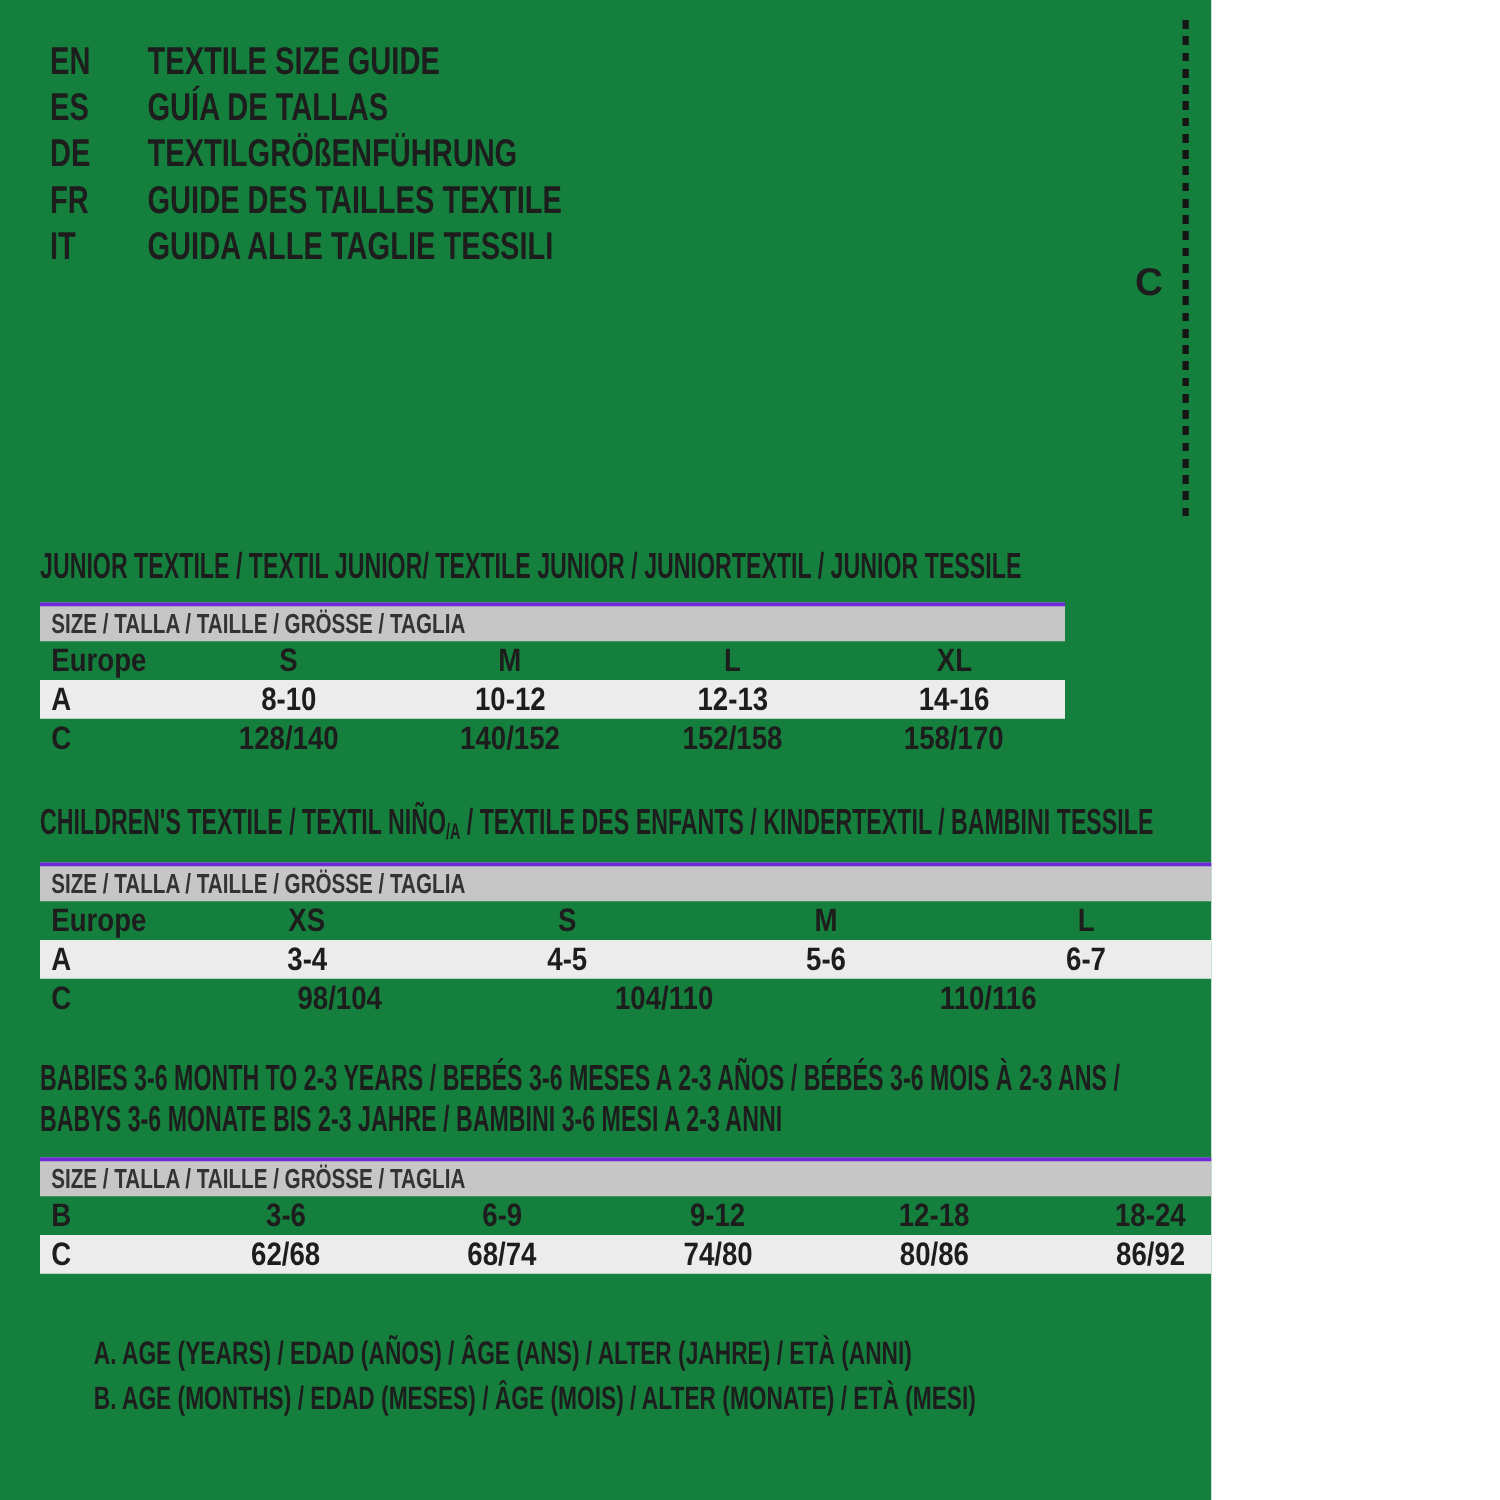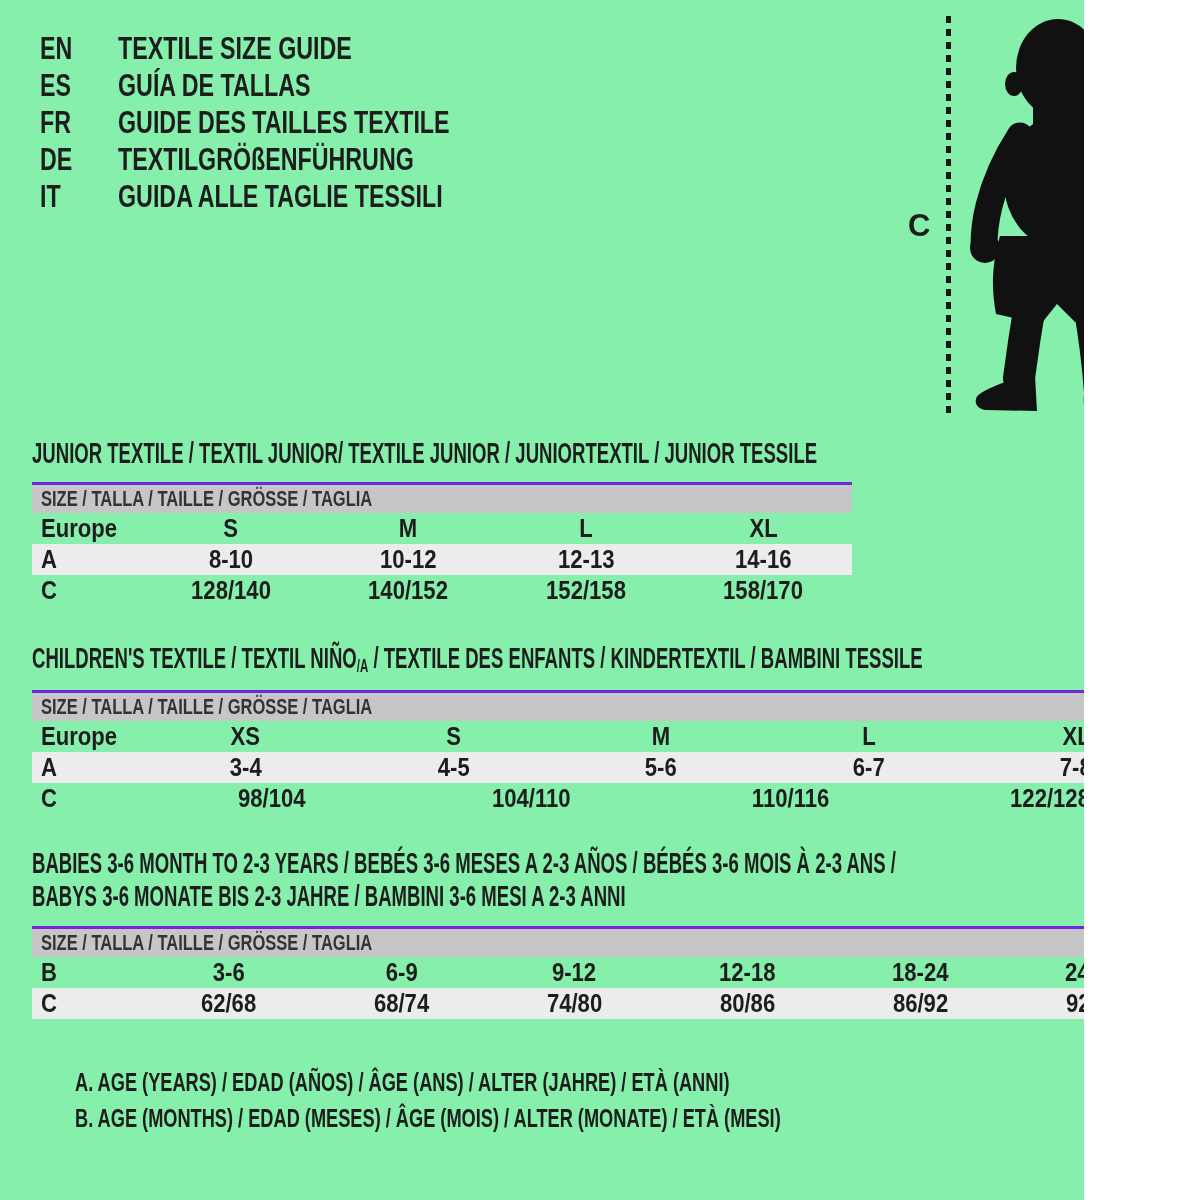--- a/index.html
+++ b/index.html
@@ -1,18 +1,18 @@
 <!DOCTYPE html>
 <html><head>
 <meta charset="utf-8">
 <style>
   * { margin:0; padding:0; box-sizing:border-box; }
   html,body { background:#ffffff; }
   .page {
-    position:relative; width:1084px; height:1200px; background:#86efac;
+    position:relative; width:969px; height:1200px; background:#15803d;
     font-family:"Liberation Sans", sans-serif; color:#1d1d1d; overflow:hidden;
   }
   
   .cnd { display:inline-block; white-space:nowrap; transform-origin:0 50%; }
   .sx75 { transform:scaleX(.75); }
   .sx70 { transform:scaleX(.70); }
   .sx64 { transform:scaleX(.64); }
   .sxcell  { display:inline-block; white-space:nowrap; transform:scaleX(.85); transform-origin:0 50%; }
   .sxcellc { display:inline-block; white-space:nowrap; transform:scaleX(.85); transform-origin:50% 50%; }
 
@@ -60,27 +60,27 @@
         <span class="lang-code"><span class="cnd sx75">EN</span></span>
         <span class="lang-label"><span class="cnd sx75">TEXTILE SIZE GUIDE</span></span>
       </div>
 
       <div class="lang-row">
         <span class="lang-code"><span class="cnd sx75">ES</span></span>
         <span class="lang-label"><span class="cnd sx75">GUÍA DE TALLAS</span></span>
       </div>
 
       <div class="lang-row">
+        <span class="lang-code"><span class="cnd sx75">DE</span></span>
+        <span class="lang-label"><span class="cnd sx75">TEXTILGRÖßENFÜHRUNG</span></span>
+      </div>
+
+      <div class="lang-row">
         <span class="lang-code"><span class="cnd sx75">FR</span></span>
         <span class="lang-label"><span class="cnd sx75">GUIDE DES TAILLES TEXTILE</span></span>
-      </div>
-
-      <div class="lang-row">
-        <span class="lang-code"><span class="cnd sx75">DE</span></span>
-        <span class="lang-label"><span class="cnd sx75">TEXTILGRÖßENFÜHRUNG</span></span>
       </div>
 
       <div class="lang-row">
         <span class="lang-code"><span class="cnd sx75">IT</span></span>
         <span class="lang-label"><span class="cnd sx75">GUIDA ALLE TAGLIE TESSILI</span></span>
       </div>
     </div>
 
   <span class="measure-label">C</span>
   <div class="measure-line"></div>

